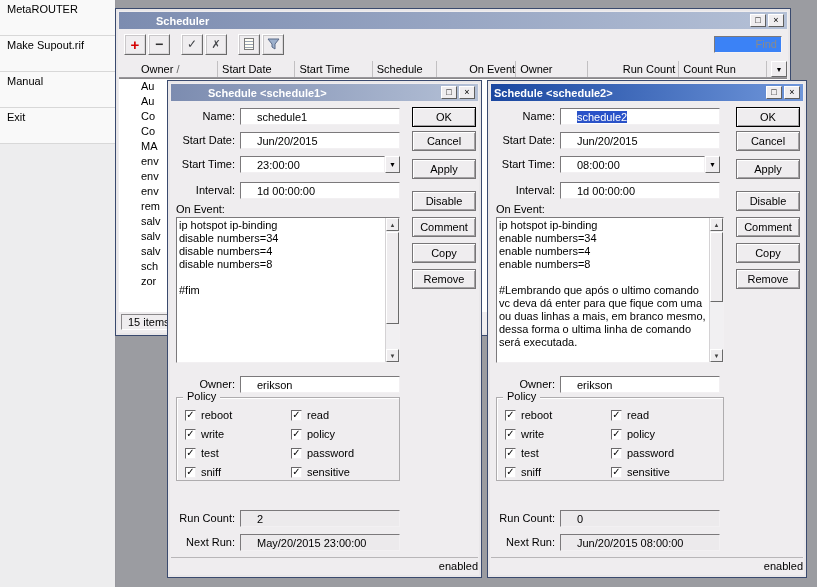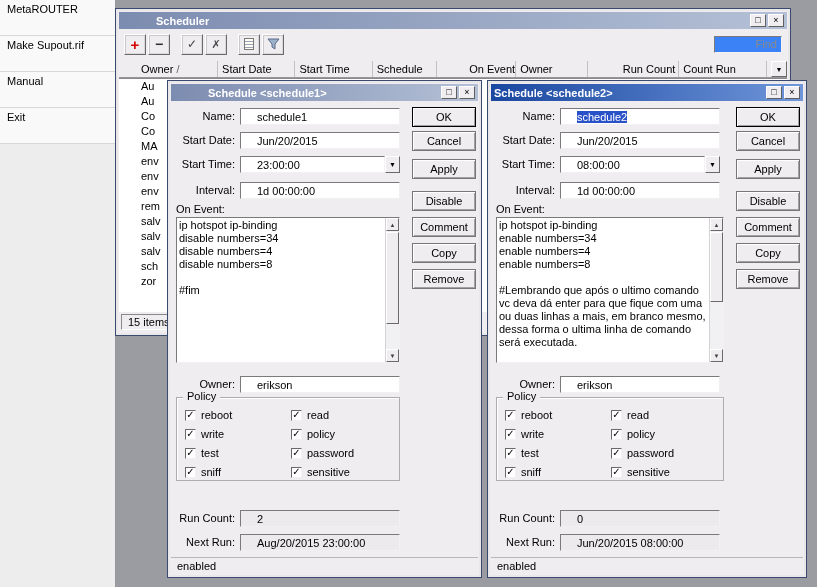--- a/index.html
+++ b/index.html
@@ -112,21 +112,21 @@
   .cb .mark { font-size:10px; line-height:1; margin-top:-1px; color:#000; }
 
   .btn { position:absolute; width:64px; height:20px; background:#efedef;
          display:flex; align-items:center; justify-content:center;
          border:1px solid #777577;
          box-shadow: inset 1px 1px 0 #fff, inset -1px -1px 0 #a3a1a3; cursor:default; }
   .btn-default { border:1px solid #000; }
   .d1 .btn { left:244px; } .d2 .btn { left:248px; }
 
   .dstatus { position:absolute; left:3px; right:3px; bottom:3px; height:17px;
-             border-top:1px solid #b8b6b8; padding:2px 0 0 6px; cursor:default;}
+             border-top:1px solid #b8b6b8; padding:2px 0 0 6px; cursor:default;text-align:right;}
 </style>
 </head>
 <body>
 
 <div id="screen">
 
   <div class="sidebar">
     <div class="sbitem">MetaROUTER</div>
     <div class="sbitem">Make Supout.rif</div>
     <div class="sbitem">Manual</div>
@@ -301,21 +301,21 @@
           <span>sensitive</span>
         </div>
     </div>
 
     <div class="drow" style="top:428px">
       <span class="dlabel">Run Count:</span>
       <div class="dfield ro"><span>2</span></div>
     </div>
     <div class="drow" style="top:452px">
       <span class="dlabel">Next Run:</span>
-      <div class="dfield ro"><span>Aug/20/2015 23:00:00</span></div>
+      <div class="dfield ro"><span>May/20/2015 23:00:00</span></div>
     </div>
 
     <div class="btn btn-default" style="top:26px">OK</div>
     <div class="btn" style="top:50px">Cancel</div>
     <div class="btn" style="top:78px">Apply</div>
     <div class="btn" style="top:110px">Disable</div>
     <div class="btn" style="top:136px">Comment</div>
     <div class="btn" style="top:162px">Copy</div>
     <div class="btn" style="top:188px">Remove</div>
 

